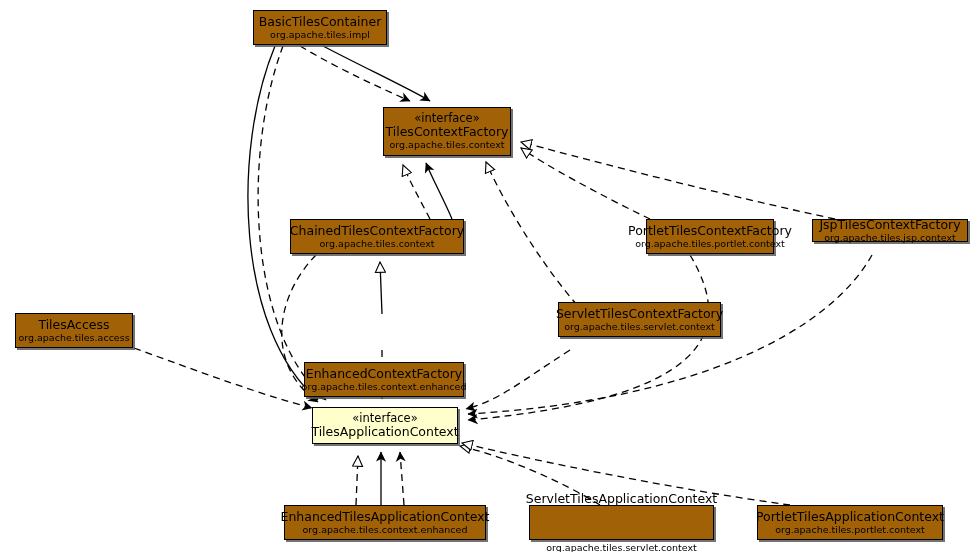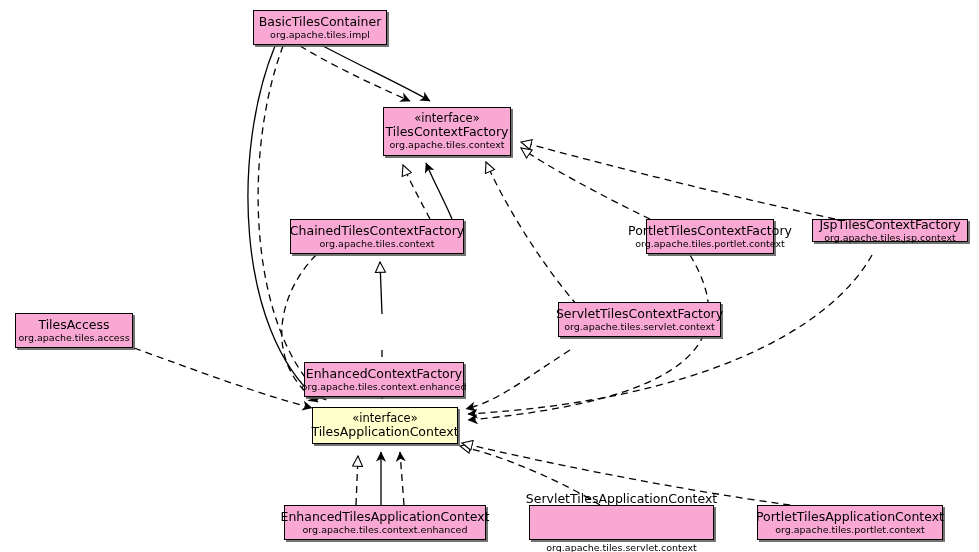--- a/index.html
+++ b/index.html
@@ -19,21 +19,21 @@
     position: absolute;
     left: 0;
     top: 0;
     width: 979px;
     height: 552px;
     pointer-events: none;
   }
   .node {
     position: absolute;
     box-sizing: border-box;
-    background: #f9a8d4;
+    background: #a16207;
     border: 1px solid #000000;
     box-shadow: 2px 2px 0 0 rgba(90,90,90,0.85);
     display: flex;
     flex-direction: column;
     align-items: center;
     justify-content: center;
     text-align: center;
     line-height: 1.12;
     padding: 2px 6px;
   }

